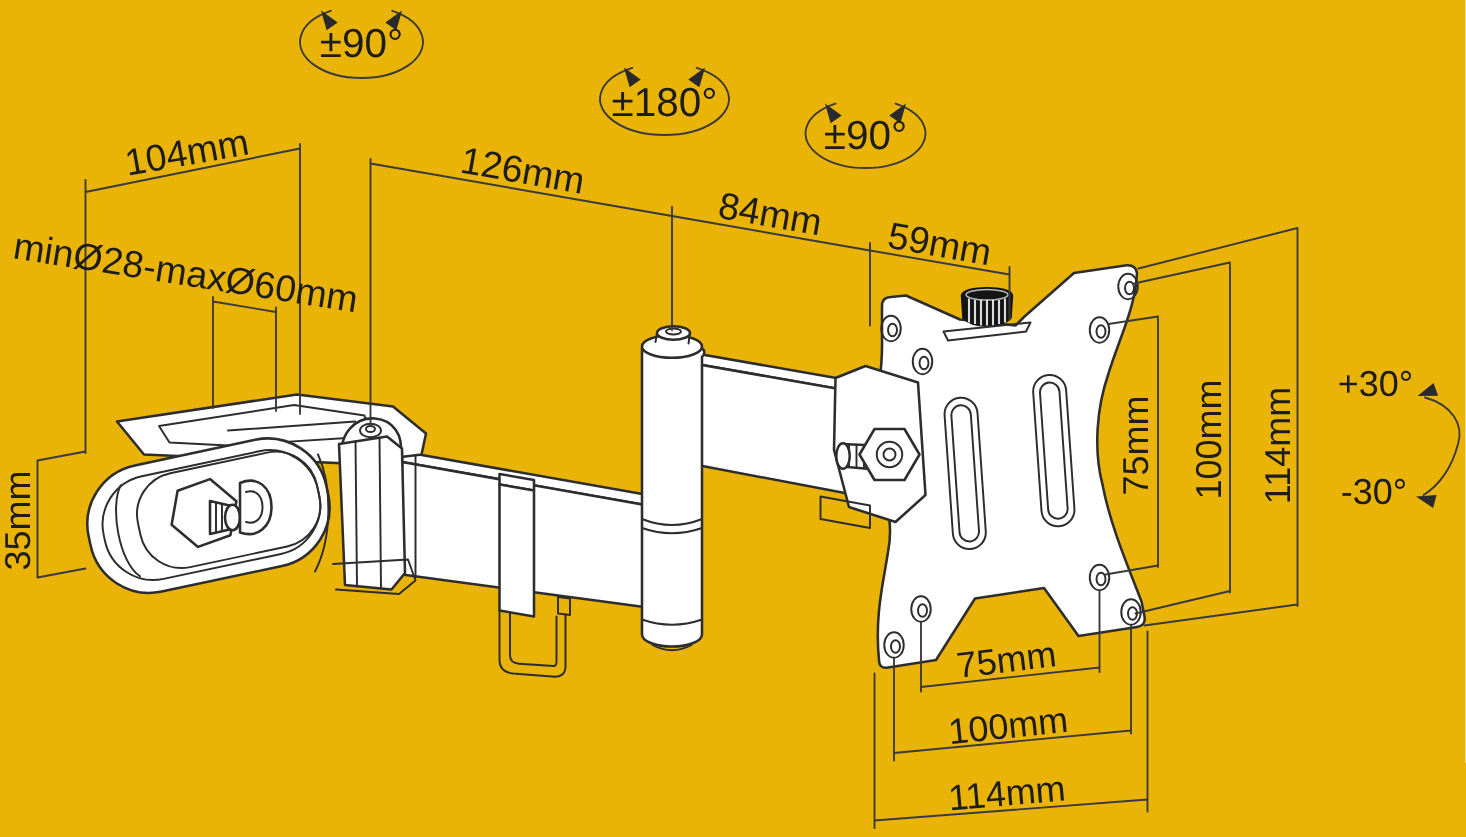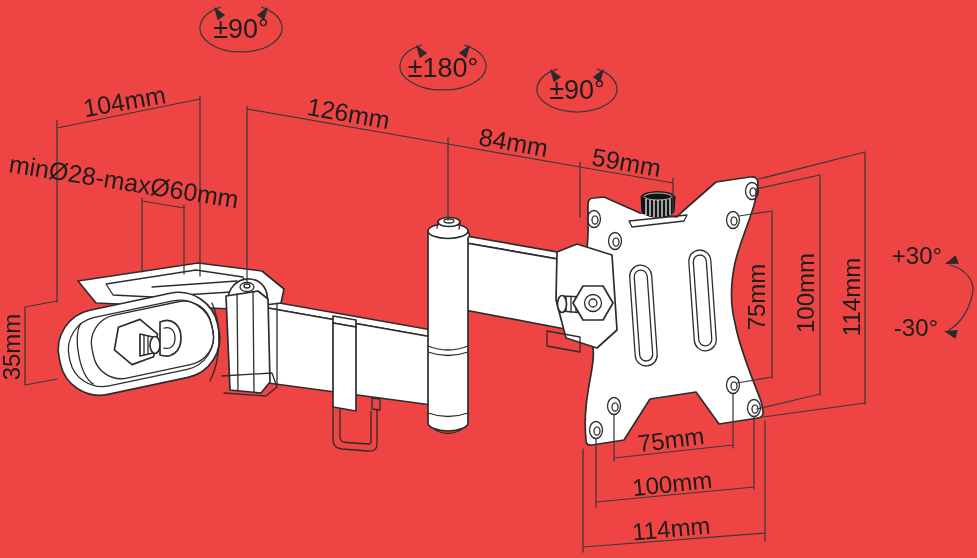--- a/index.html
+++ b/index.html
@@ -1,17 +1,17 @@
 <!DOCTYPE html>
 <html><head>
 <meta charset="utf-8">
 <style>
   html,body{margin:0;padding:0;background:#ffffff;}
   .stage{
-    position:relative;width:977px;height:558px;background:#ef4444;overflow:hidden;
+    position:relative;width:977px;height:558px;background:#eab308;overflow:hidden;
     font-family:"Liberation Sans",sans-serif;
   }
   svg{display:block;}
   .part{fill:#ffffff;stroke:#2d2d2d;stroke-width:1.7;stroke-linejoin:round;stroke-linecap:round;}
   .detail{fill:none;stroke:#2d2d2d;stroke-width:1.3;stroke-linejoin:round;stroke-linecap:round;}
   .darkpart{fill:#141414;stroke:#141414;stroke-width:1;}
   .knurl{stroke:#ffffff;stroke-width:1.4;opacity:.85;}
   .dimline{fill:none;stroke:#3a3a3a;stroke-width:1.25;stroke-linecap:round;}
   .arrfill{fill:#2a2a2a;stroke:none;}
   .dimtext{font-size:24px;fill:#1d1d1d;}

